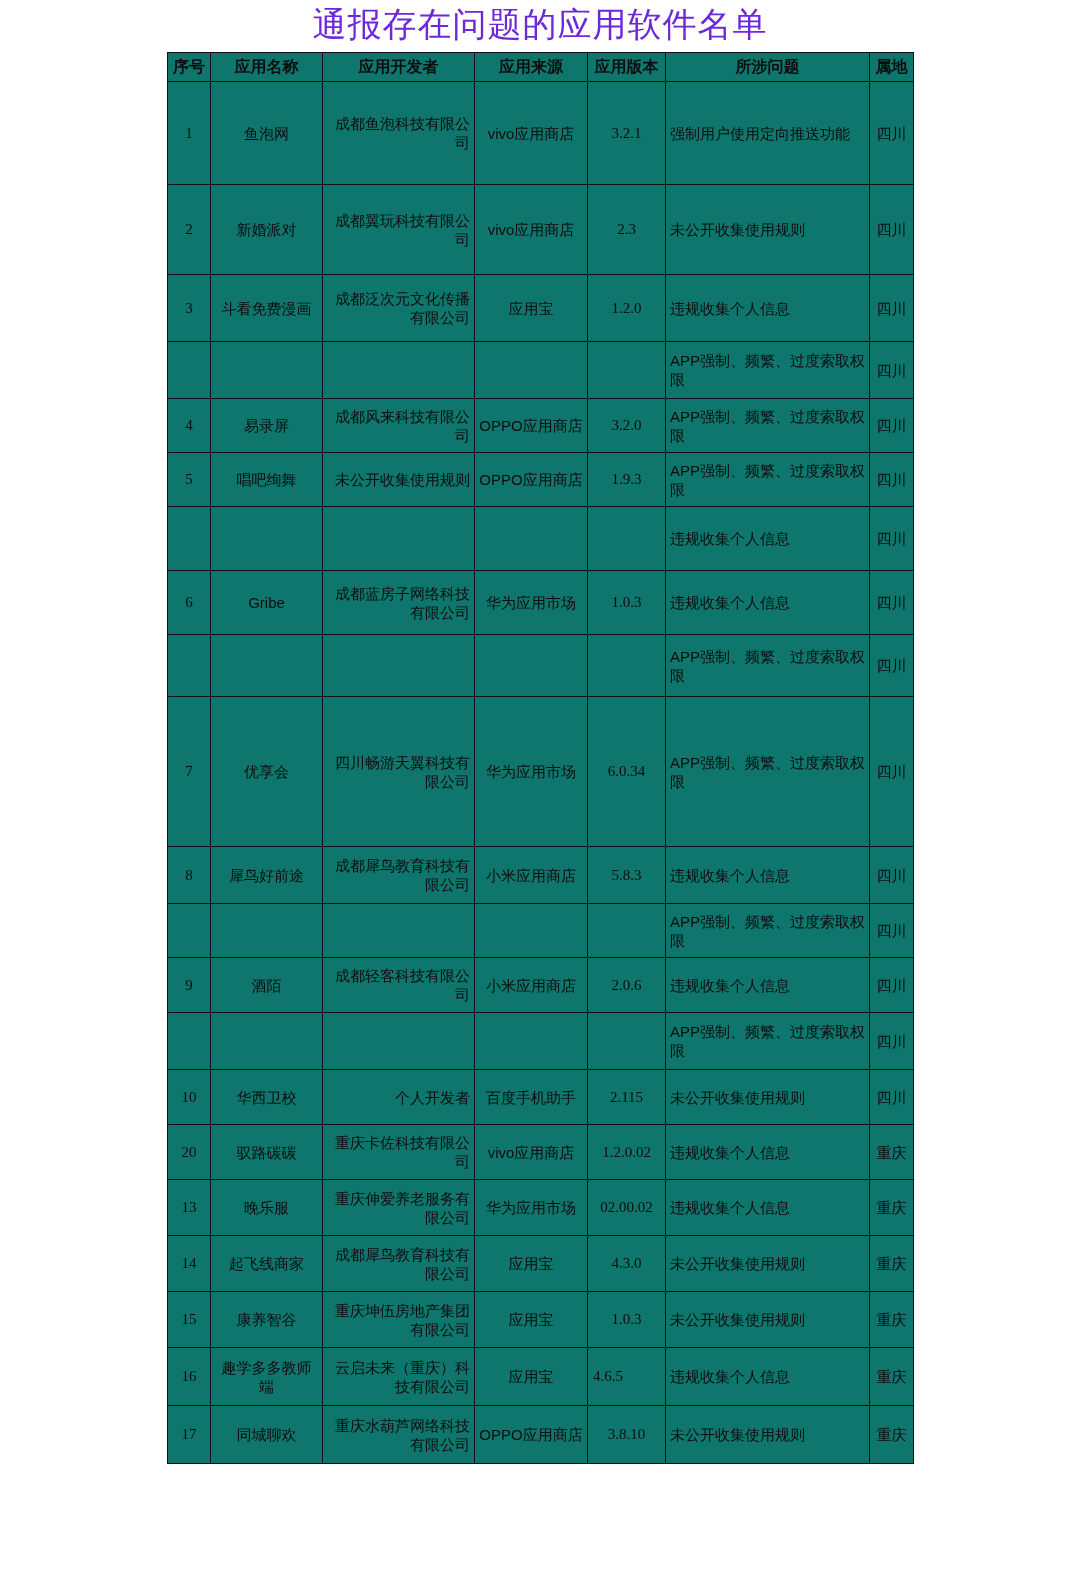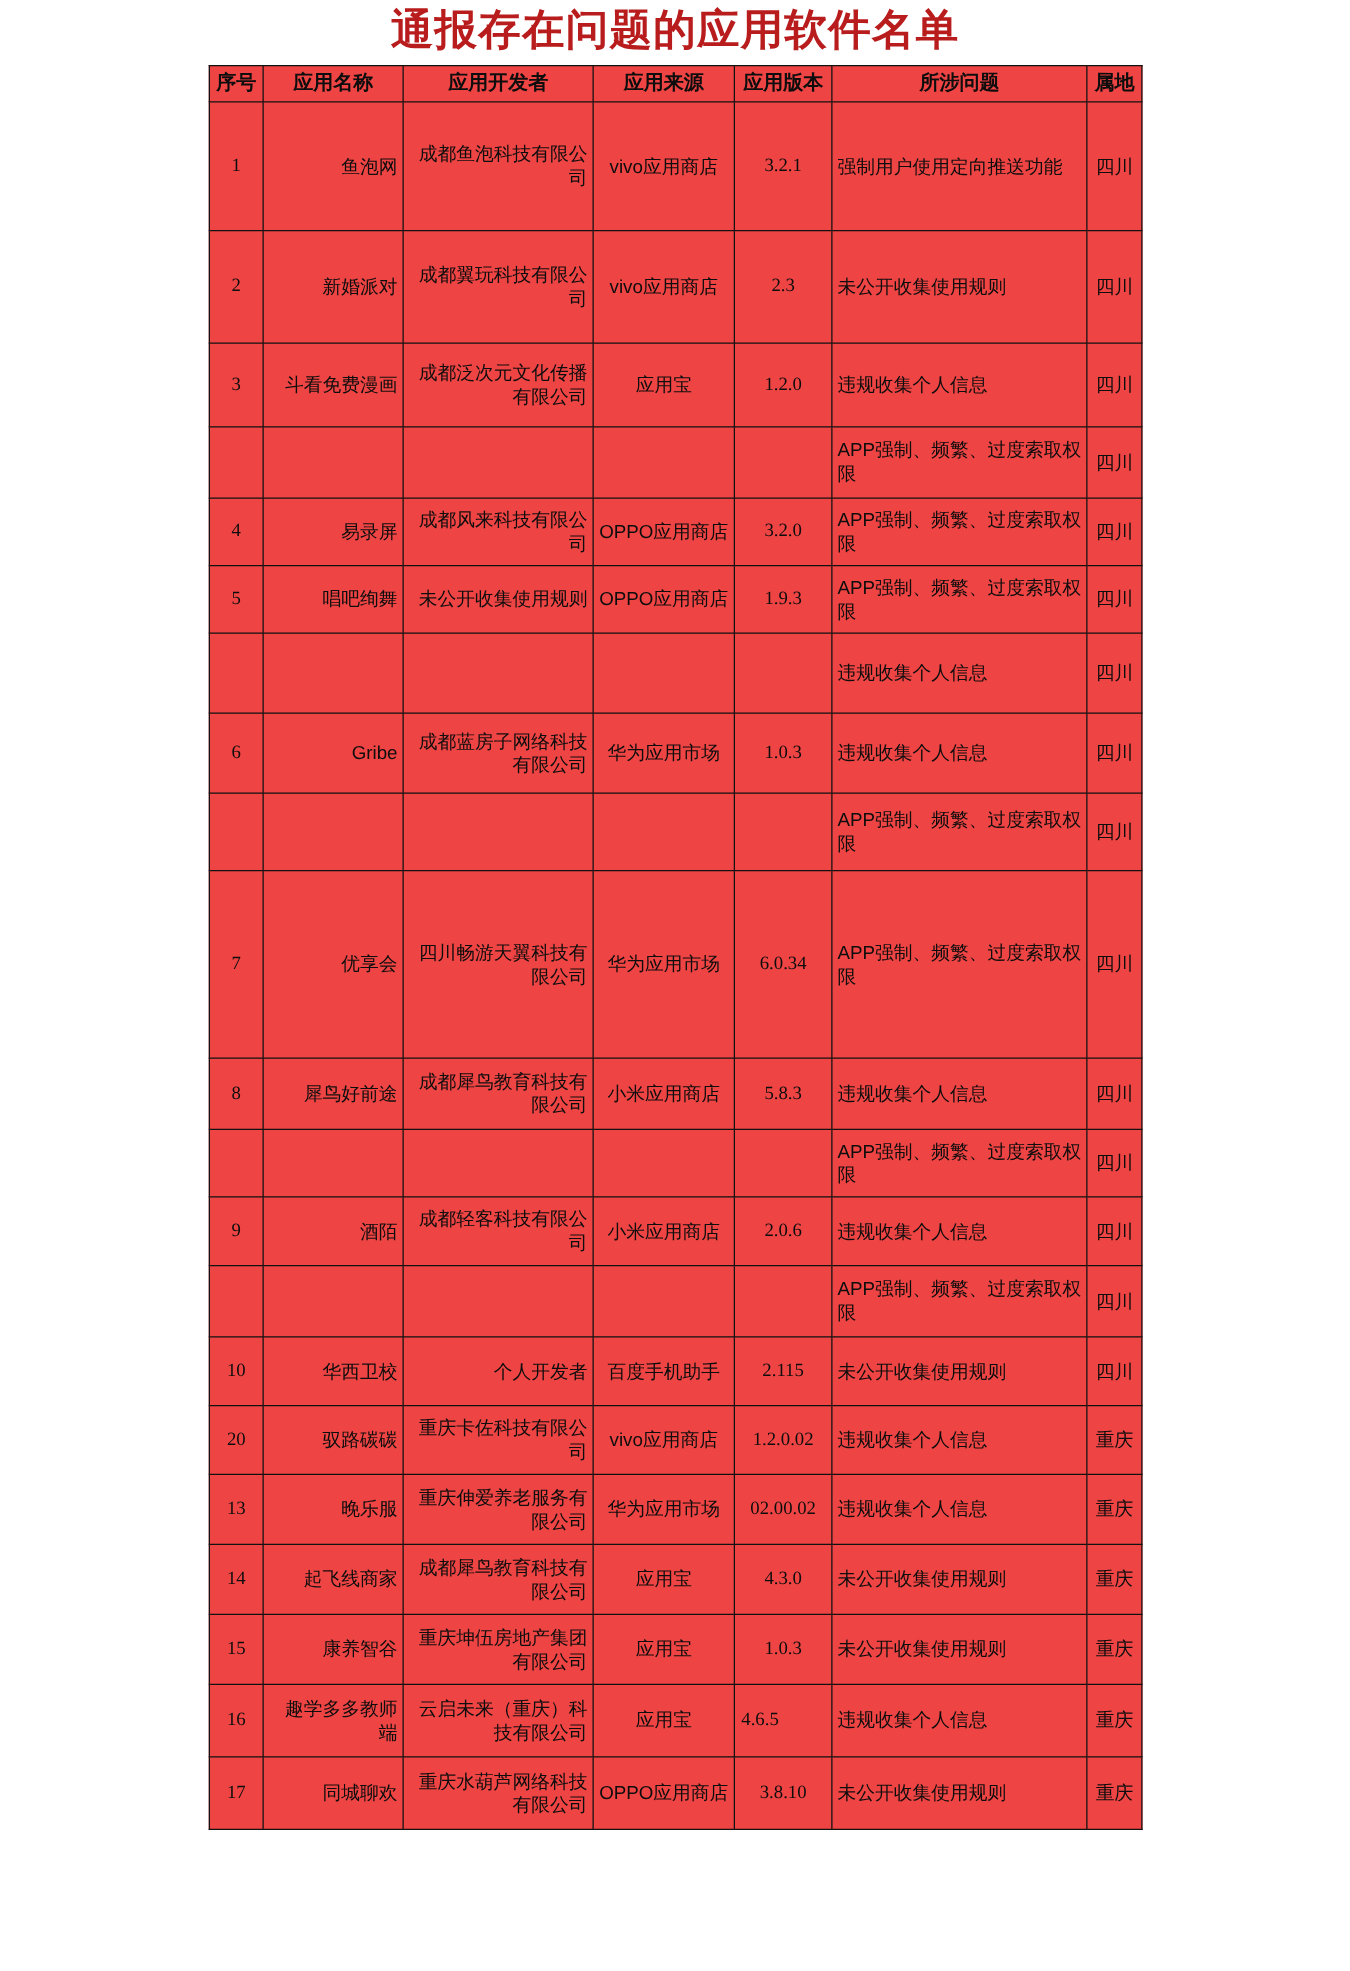--- a/index.html
+++ b/index.html
@@ -18,39 +18,39 @@
   .page {
     width: 1080px;
     height: 1577px;
     position: relative;
     background: #ffffff;
   }
 
   .doc-title {
     text-align: center;
     font-family: "Liberation Sans", "DejaVu Sans", sans-serif;
-    font-weight: bold;
+    font-weight: normal;
     font-size: 34px;
     line-height: 44px;
     letter-spacing: 1px;
     padding-top: 2px;
     margin: 0;
-    color: #b91c1c;
+    color: #6d28d9;
   }
 
   .table-wrap {
     width: 746px;
     margin: 6px auto 0 auto;
   }
 
   table.report {
     border-collapse: collapse;
     table-layout: fixed;
     width: 746px;
-    background: #ef4444;
+    background: #0f766e;
   }
 
   table.report td,
   table.report th {
     border: 1.6px solid #111111;
     padding: 2px 4px;
     vertical-align: middle;
     font-size: 15px;
     line-height: 19px;
     color: #0d0d0d;
@@ -73,21 +73,21 @@
   
   col.c-idx     { width: 43px;  }
   col.c-name    { width: 112px; }
   col.c-dev     { width: 152px; }
   col.c-src     { width: 113px; }
   col.c-ver     { width: 78px;  }
   col.c-issue   { width: 204px; }
   col.c-region  { width: 44px;  }
 
   td.idx    { text-align: center; font-size: 15px; }
-  td.name   { text-align: right; font-family: "Liberation Sans","DejaVu Sans",sans-serif; font-size: 15px; }
+  td.name   { text-align: center; font-family: "Liberation Sans","DejaVu Sans",sans-serif; font-size: 15px; }
   td.dev    { text-align: right; font-family: "Liberation Sans","DejaVu Sans",sans-serif; font-size: 15px; }
   td.src    { text-align: center; font-family: "Liberation Sans","DejaVu Sans",sans-serif; font-size: 15px; }
   td.ver    { text-align: center; font-size: 15px; }
   td.ver.left { text-align: left; padding-left: 5px; }
   td.issue  { text-align: left; font-family: "Liberation Sans","DejaVu Sans",sans-serif; font-size: 15px; padding-left: 5px; }
   td.region { text-align: center; font-family: "Liberation Sans","DejaVu Sans",sans-serif; font-size: 15px; padding: 1px 0; }
 
   td.empty { }
 </style>
 </head>

